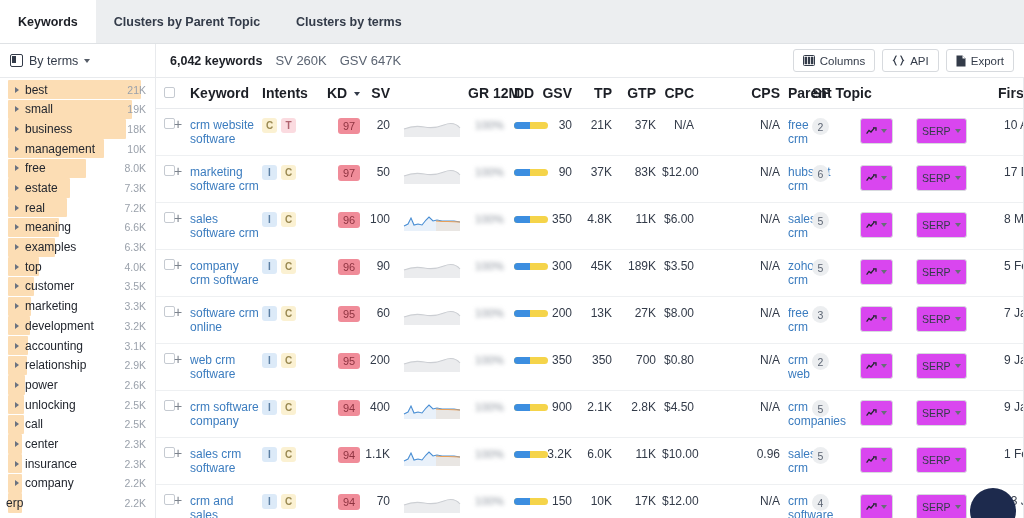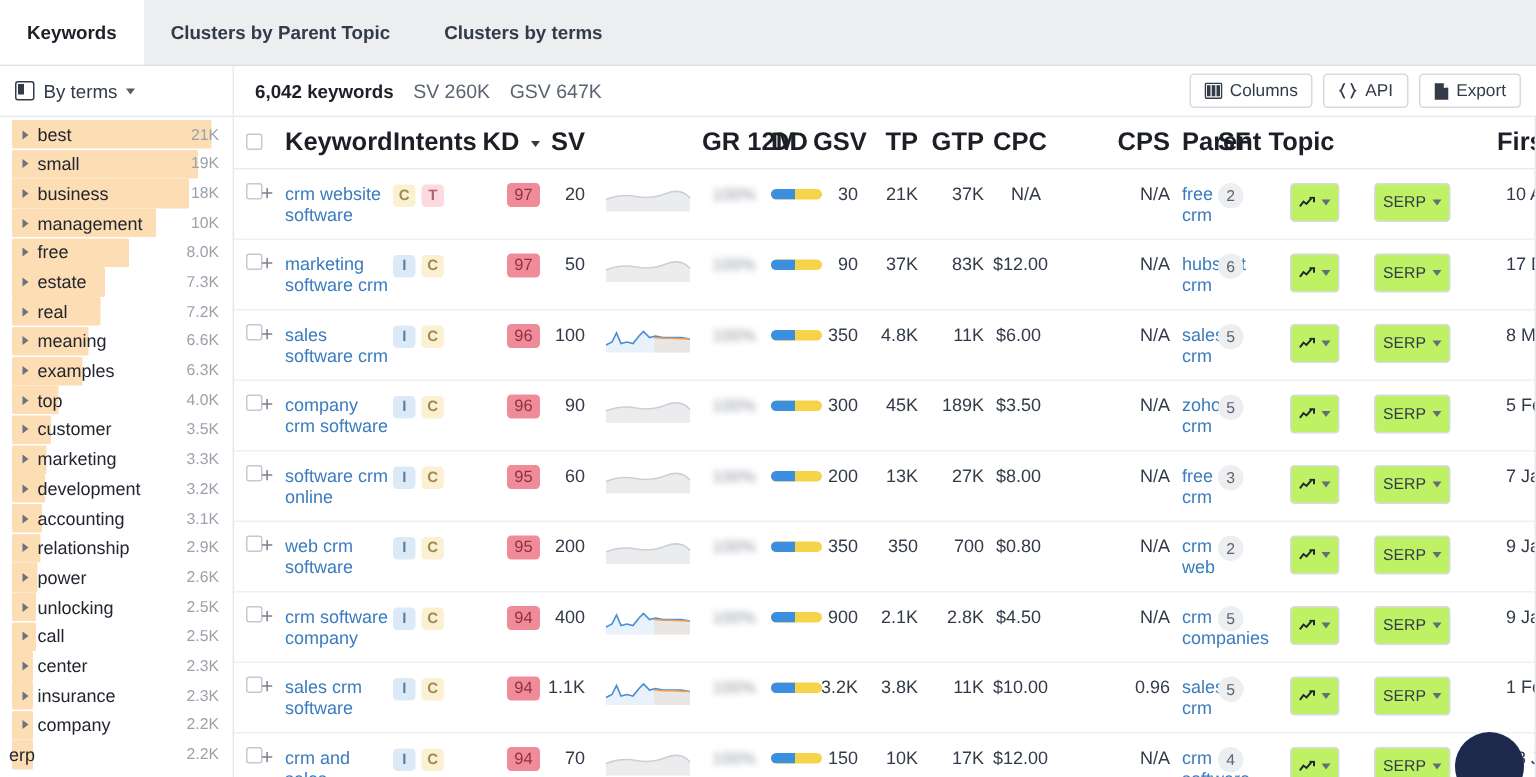--- a/index.html
+++ b/index.html
@@ -132,21 +132,21 @@
   .term .cnt {
     position: absolute; right: 9px; z-index: 2;
     font-size: 10.5px;
     color: #9aa1ab;
   }
 
   
   .tablewrap { flex: 1 1 auto; overflow: hidden; position: relative; background: #fff; }
   table.kwt { border-collapse: collapse; table-layout: fixed; width: 868px; }
   table.kwt th {
-    font-size: 17px;
+    font-size: 14px;
     font-weight: 700;
     color: #1c1f26;
     text-align: left;
     padding: 7px 0 7px 0;
     border-bottom: 1px solid #e8eaed;
     white-space: nowrap;
     background: #fff;
     margin-left: 12px;
   }
   table.kwt td {
@@ -220,21 +220,21 @@
 
   .sfbadge {
     display: inline-flex; align-items: center; justify-content: center;
     width: 17px; height: 17px; border-radius: 50%;
     background: #eceef0; color: #5b6472; font-size: 10.5px;
   }
   .minibtn {
     display: inline-flex; align-items: center; gap: 4px;
     height: 18px; padding: 12px 5px;
     border: 1px solid #d7dade; border-radius: 3px;
-    background: #bef264; cursor: pointer;
+    background: #d946ef; cursor: pointer;
     font-size: 10.5px; color: #333b49;
   }
   .minibtn .ca { width:0;height:0;border-left:3px solid transparent;border-right:3px solid transparent;border-top:4px solid #666d77; }
 
   
   .chat {
     position: absolute; right: 8px; bottom: -16px;
     width: 46px; height: 46px; border-radius: 50%;
     background: #1d2a4d;
   }
@@ -757,21 +757,21 @@
                 <svg class="spark" viewBox="0 0 60 20">
                   <path d="M2 14 L6 12 L9 6 L12 13 L16 12 L20 13 L24 8 L27 5 L31 9 L35 8 L40 9 L45 9 L52 9 L58 10" fill="none" stroke="#4a8fd4" stroke-width="1.1"></path>
                   <path d="M2 14 L6 12 L9 6 L12 13 L16 12 L20 13 L24 8 L27 5 L31 9 L35 8 L40 9 L45 9 L52 9 L58 10 L58 19 L2 19 Z" fill="#4a8fd4" opacity="0.12"></path>
                   <path d="M34 9 L40 9.5 L46 9.5 L52 9.8 L58 10" fill="none" stroke="#e8a05a" stroke-width="1.1"></path>
                   <path d="M34 9 L40 9.5 L46 9.5 L52 9.8 L58 10 L58 19 L34 19 Z" fill="#e8a05a" opacity="0.14"></path>
                 </svg>
               </td>
               <td class="num" style="padding-right:6px"><span class="blurpct">100%</span></td>
               <td style="padding-left:4px"><span class="ddbar"><i style="width:48%"></i></span></td>
               <td class="num" style="padding-right:6px">3.2K</td>
-              <td class="num" style="padding-right:6px">3.8K</td>
+              <td class="num" style="padding-right:6px">6.0K</td>
               <td class="num" style="padding-right:6px">11K</td>
               <td class="num " style="padding-right:6px">$10.00</td>
               <td class="num " style="padding-right:8px">0.96</td>
               <td><span class="ptlink">sales crm</span></td>
               <td><span class="sfbadge">5</span></td>
               <td><span class="minibtn">
                   <svg width="11" height="8" viewBox="0 0 11 8">
                     <path d="M0.6 6.6 L3 3.4 L5 5 L8.2 1.2" fill="none" stroke="#22262e" stroke-width="1.3"></path>
                     <path d="M7 0.8h3v3" fill="none" stroke="#22262e" stroke-width="1.3"></path>
                   </svg>

